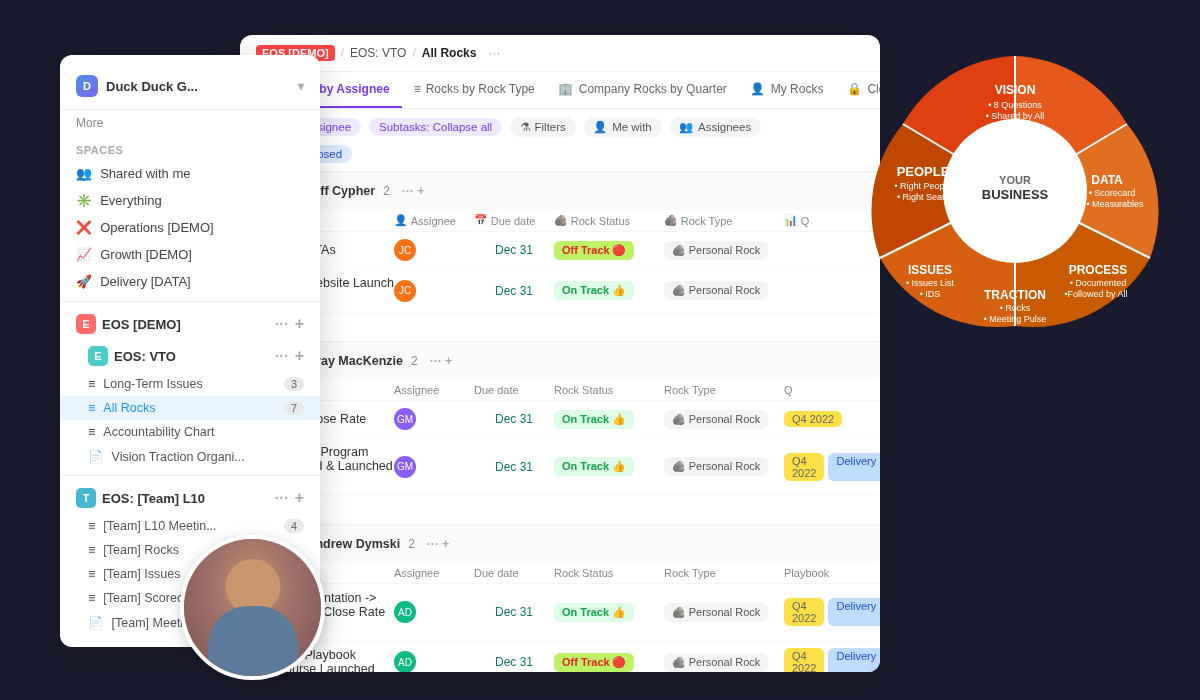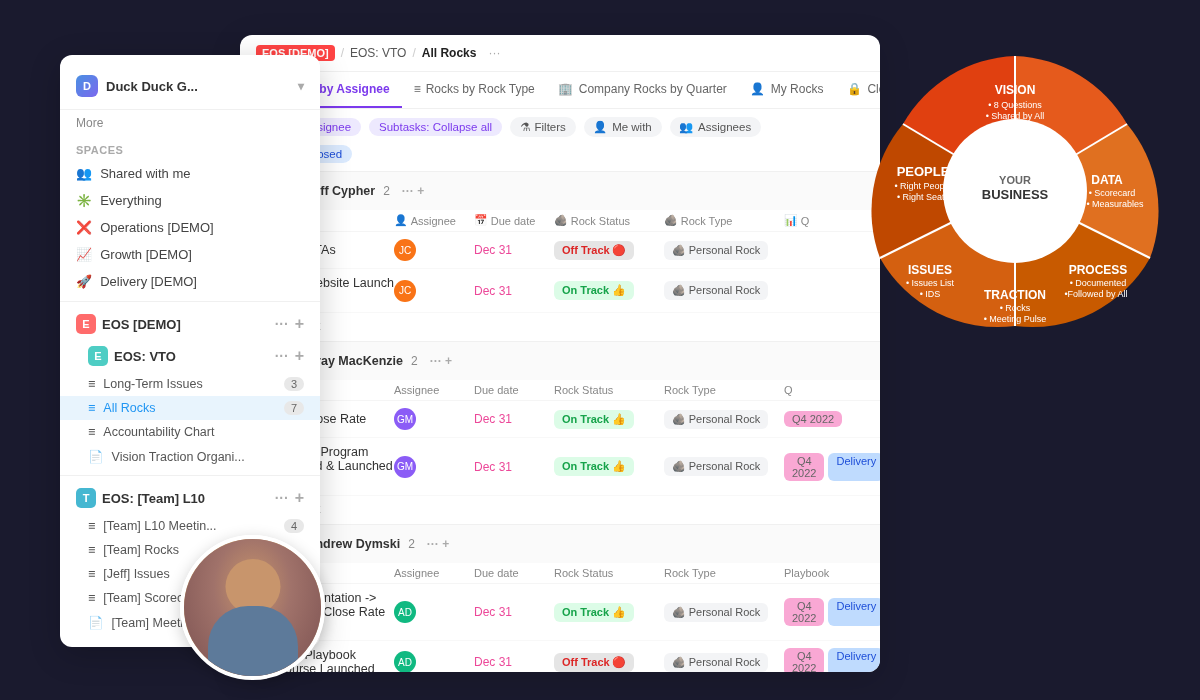--- a/index.html
+++ b/index.html
@@ -199,37 +199,37 @@
       padding: 7px 16px;
       align-items: center;
       border-bottom: 1px solid #f8f8f8;
       font-size: 12px;
     }
     .task-name { display: flex; align-items: center; gap: 6px; color: #333; font-size: 12.5px; }
     .task-circle {
       width: 14px; height: 14px; border-radius: 50%;
       border: 2px solid #ddd; flex-shrink: 0;
     }
-    .date-cell { color: #ec4899; font-size: 12px; }
+    .date-cell { color: #0f766e; font-size: 12px; text-align: center; }
     .status-badge {
       display: inline-flex; align-items: center; gap: 3px;
       padding: 3px 8px; border-radius: 6px;
       font-size: 11px; font-weight: 600; white-space: nowrap;
     }
     .status-on-track { background: #dcfce7; color: #16a34a; }
-    .status-off-track { background: #e5e5e5; color: #dc2626; }
+    .status-off-track { background: #bef264; color: #dc2626; }
     .rock-type-badge {
       display: inline-flex; align-items: center; gap: 3px;
       padding: 3px 8px; border-radius: 6px;
       font-size: 11px; background: #f3f4f6; color: #555;
       white-space: nowrap;
     }
     .quarter-badge {
       padding: 2px 8px; border-radius: 6px;
-      font-size: 11px; background: #f9a8d4; color: #666; text-align: center;
+      font-size: 11px; background: #fde047; color: #666;
     }
     .dept-badge {
       padding: 2px 8px; border-radius: 6px;
       font-size: 11px; background: #bfdbfe; color: #1d4ed8;
       white-space: nowrap;
     }
     .new-task-row {
       padding: 6px 16px 8px;
       font-size: 12px; color: #aaa; cursor: pointer;
       display: flex; align-items: center; gap: 6px;
@@ -303,21 +303,21 @@
   <div class="sidebar-item">
     <span class="si-icon">❌</span>
     <span>Operations [DEMO]</span>
   </div>
   <div class="sidebar-item">
     <span class="si-icon">📈</span>
     <span>Growth [DEMO]</span>
   </div>
   <div class="sidebar-item">
     <span class="si-icon">🚀</span>
-    <span>Delivery [DEMO]</span>
+    <span>Delivery [DATA]</span>
   </div>
 
   <div class="sidebar-divider"></div>
 
   <div class="sidebar-group">
     <div class="g-icon eos-icon">E</div>
     <span>EOS [DEMO]</span>
     <span class="dots">···</span>
     <span style="color:#aaa; font-size:16px;">+</span>
   </div>
@@ -361,21 +361,21 @@
     <span>≡</span>
     <span>[Team] L10 Meetin...</span>
     <span class="si-badge">4</span>
   </div>
   <div class="sidebar-sub-item">
     <span>≡</span>
     <span>[Team] Rocks</span>
   </div>
   <div class="sidebar-sub-item">
     <span>≡</span>
-    <span>[Jeff] Issues</span>
+    <span>[Team] Issues</span>
   </div>
   <div class="sidebar-sub-item">
     <span>≡</span>
     <span>[Team] Scorecard</span>
   </div>
   <div class="sidebar-sub-item">
     <span>📄</span>
     <span>[Team] Meeting Notes</span>
   </div>
 </div>

